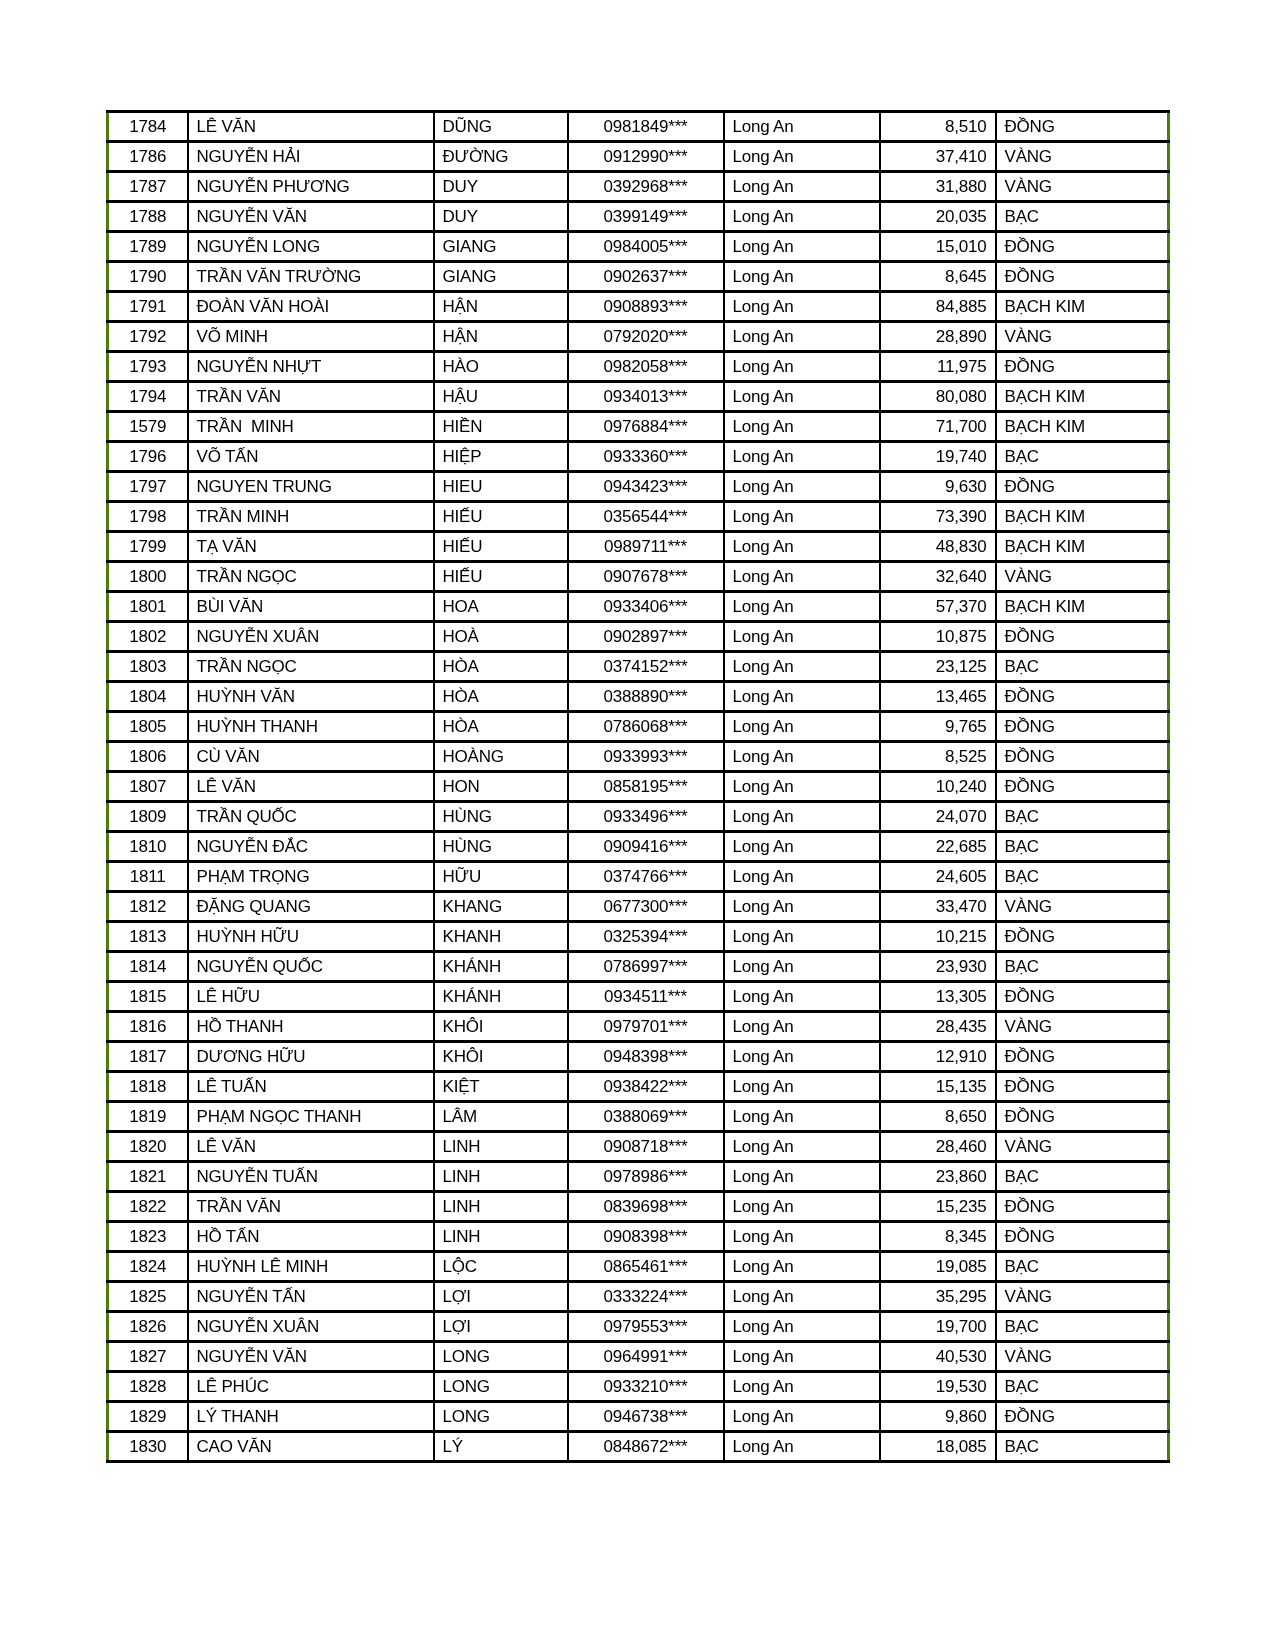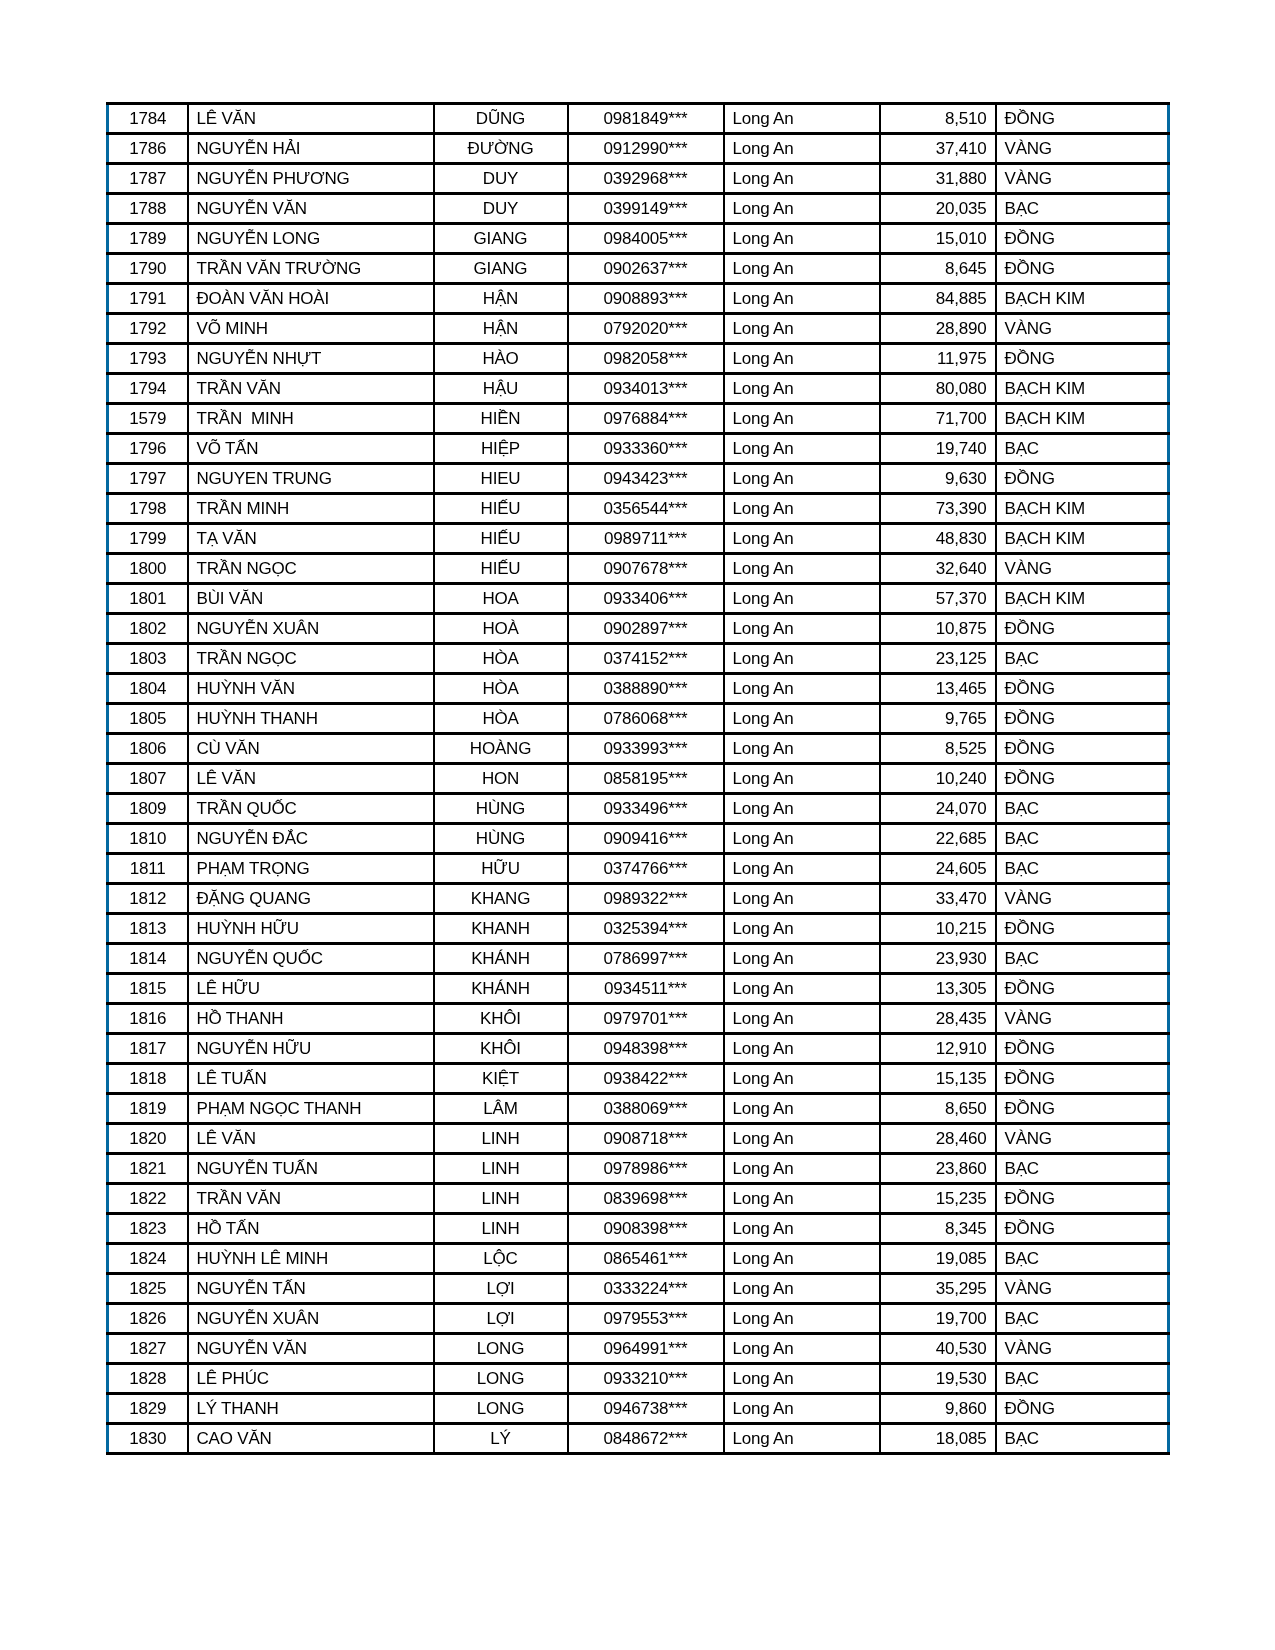--- a/index.html
+++ b/index.html
@@ -19,42 +19,42 @@
   .page {
     position: absolute;
     left: 0; top: 0;
     width: 1275px;
     height: 1650px;
     background: #ffffff;
   }
   table.rewards {
     position: absolute;
     left: 106px;
-    top: 102px;
+    top: 110px;
     border-collapse: collapse;
     table-layout: fixed;
-    border: 3px solid #0369a1;
+    border: 3px solid #4d7c0f;
   }
   table.rewards td {
     border-top: 3px solid #000000;
     border-bottom: 3px solid #000000;
     border-left: 2px solid #000000;
     border-right: 2px solid #000000;
     height: 27px;
     font-size: 17px;
     letter-spacing: -0.2px;
     line-height: 1;
     vertical-align: middle;
     padding: 0 8px;
     white-space: pre;
     overflow: hidden;
   }
   td.c-num    { text-align: center; padding: 0 10px 0 4px; }
   td.c-name   { text-align: left; }
-  td.c-first  { text-align: center; }
+  td.c-first  { text-align: left; }
   td.c-phone  { text-align: center; }
   td.c-prov   { text-align: left; }
   td.c-points { text-align: right; padding-right: 10px; }
   td.c-tier   { text-align: left; }
 </style>
 </head>
 <body>
 
 <div class="page">
   <table class="rewards">
@@ -299,21 +299,21 @@
     <td class="c-first">HỮU</td>
     <td class="c-phone">0374766***</td>
     <td class="c-prov">Long An</td>
     <td class="c-points">24,605</td>
     <td class="c-tier">BẠC</td>
   </tr>
         <tr>
     <td class="c-num">1812</td>
     <td class="c-name">ĐẶNG QUANG</td>
     <td class="c-first">KHANG</td>
-    <td class="c-phone">0989322***</td>
+    <td class="c-phone">0677300***</td>
     <td class="c-prov">Long An</td>
     <td class="c-points">33,470</td>
     <td class="c-tier">VÀNG</td>
   </tr>
         <tr>
     <td class="c-num">1813</td>
     <td class="c-name">HUỲNH HỮU</td>
     <td class="c-first">KHANH</td>
     <td class="c-phone">0325394***</td>
     <td class="c-prov">Long An</td>
@@ -342,21 +342,21 @@
     <td class="c-num">1816</td>
     <td class="c-name">HỒ THANH</td>
     <td class="c-first">KHÔI</td>
     <td class="c-phone">0979701***</td>
     <td class="c-prov">Long An</td>
     <td class="c-points">28,435</td>
     <td class="c-tier">VÀNG</td>
   </tr>
         <tr>
     <td class="c-num">1817</td>
-    <td class="c-name">NGUYỄN HỮU</td>
+    <td class="c-name">DƯƠNG HỮU</td>
     <td class="c-first">KHÔI</td>
     <td class="c-phone">0948398***</td>
     <td class="c-prov">Long An</td>
     <td class="c-points">12,910</td>
     <td class="c-tier">ĐỒNG</td>
   </tr>
         <tr>
     <td class="c-num">1818</td>
     <td class="c-name">LÊ TUẤN</td>
     <td class="c-first">KIỆT</td>

